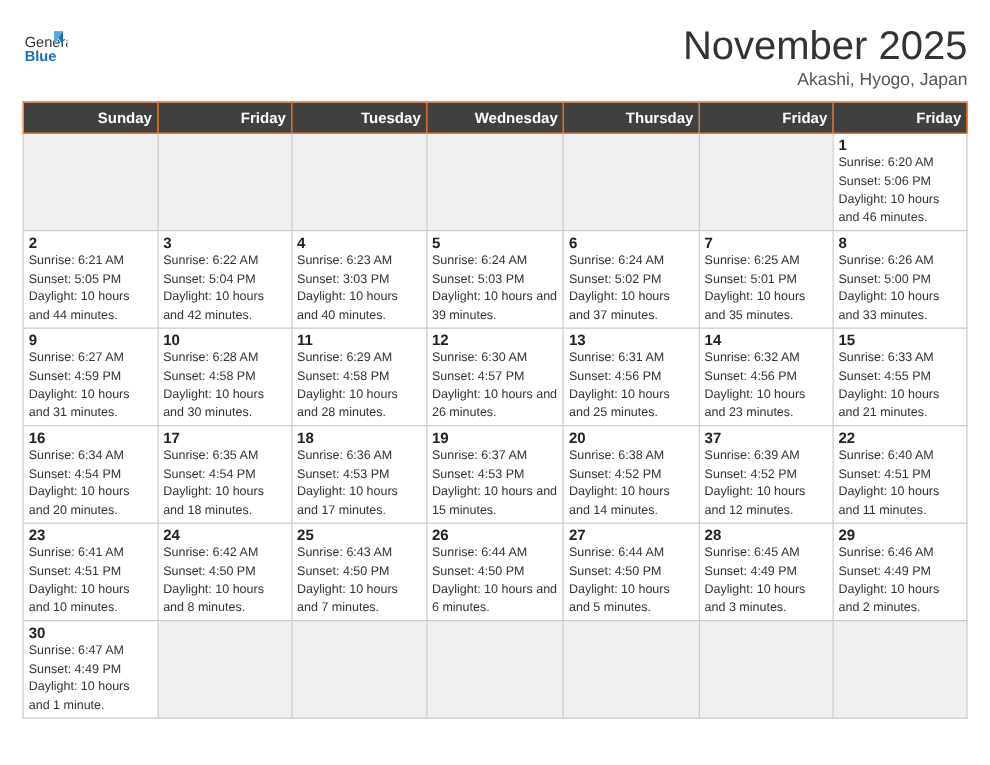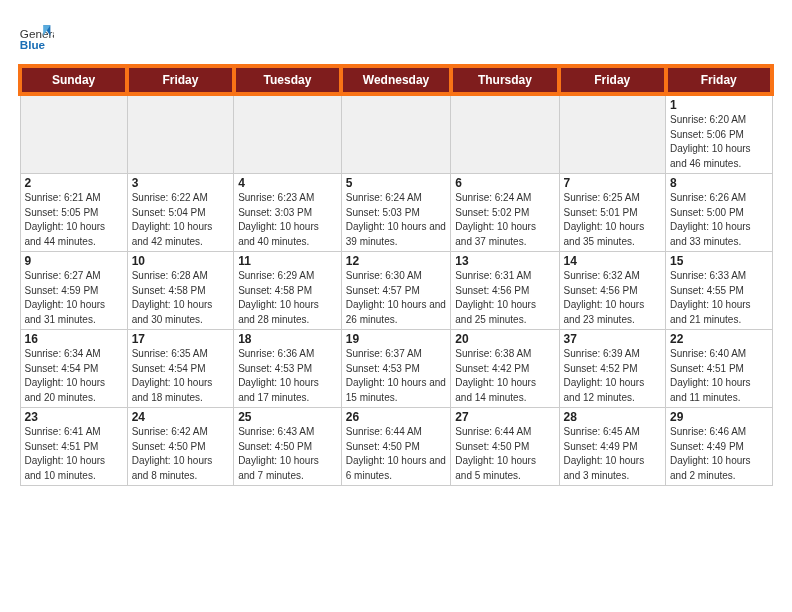--- a/index.html
+++ b/index.html
@@ -42,27 +42,27 @@
     .location {
       font-size: 14px;
       color: #555;
     }
     .calendar {
       width: 100%;
       border-collapse: collapse;
       border: 1px solid #ccc;
     }
     .calendar th {
-      background: #7f1d1d;
+      background: #404040;
       color: #fff;
       font-size: 12px;
       font-weight: bold;
       padding: 5px 4px;
-      text-align: center;
-      border: 4px solid #f97316;
+      text-align: right;
+      border: 1px solid #f97316;
     }
     .calendar td {
       vertical-align: top;
       border: 1px solid #ccc;
       padding: 2px 4px;
       width: 113px;
       min-height: 70px;
       font-size: 9.5px;
       color: #333;
       background: #fff;
@@ -91,20 +91,24 @@
 
 <div class="page">
   <div class="header">
     <div class="logo">
       <svg class="logo-icon" viewBox="0 0 40 40">
         <text x="2" y="22" font-size="13" fill="#333" font-family="Arial" font-weight="normal">General</text>
         <text x="2" y="34" font-size="13" fill="#1a6eb5" font-family="Arial" font-weight="bold">Blue</text>
         <polygon points="28,8 36,8 36,20" fill="#1a6eb5"></polygon>
         <polygon points="28,8 36,8 28,20" fill="#5aacde"></polygon>
       </svg>
+    </div>
+    <div class="title-block">
+      <div class="month-title">November 2025</div>
+      <div class="location">Akashi, Hyogo, Japan</div>
     </div>
   </div>
 
   <table class="calendar">
     <thead>
       <tr>
         <th>Sunday</th>
         <th>Friday</th>
         <th>Tuesday</th>
         <th>Wednesday</th>
@@ -256,21 +260,21 @@
           <td>
             <span class="day-number">19</span>
             <div class="day-info">Sunrise: 6:37 AM
 Sunset: 4:53 PM
 Daylight: 10 hours
 and 15 minutes.</div>
           </td>
           <td>
             <span class="day-number">20</span>
             <div class="day-info">Sunrise: 6:38 AM
-Sunset: 4:42 PM
+Sunset: 4:52 PM
 Daylight: 10 hours
 and 14 minutes.</div>
           </td>
           <td>
             <span class="day-number">37</span>
             <div class="day-info">Sunrise: 6:39 AM
 Sunset: 4:52 PM
 Daylight: 10 hours
 and 12 minutes.</div>
           </td>
@@ -325,16 +329,31 @@
 Daylight: 10 hours
 and 3 minutes.</div>
           </td>
           <td>
             <span class="day-number">29</span>
             <div class="day-info">Sunrise: 6:46 AM
 Sunset: 4:49 PM
 Daylight: 10 hours
 and 2 minutes.</div>
           </td>
+        </tr>
+        <tr>
+          <td>
+            <span class="day-number">30</span>
+            <div class="day-info">Sunrise: 6:47 AM
+Sunset: 4:49 PM
+Daylight: 10 hours
+and 1 minute.</div>
+          </td>
+          <td class="empty last-row"></td>
+          <td class="empty last-row"></td>
+          <td class="empty last-row"></td>
+          <td class="empty last-row"></td>
+          <td class="empty last-row"></td>
+          <td class="empty last-row"></td>
         </tr>
       </tbody>
   </table>
 </div>
 
 </body></html>

